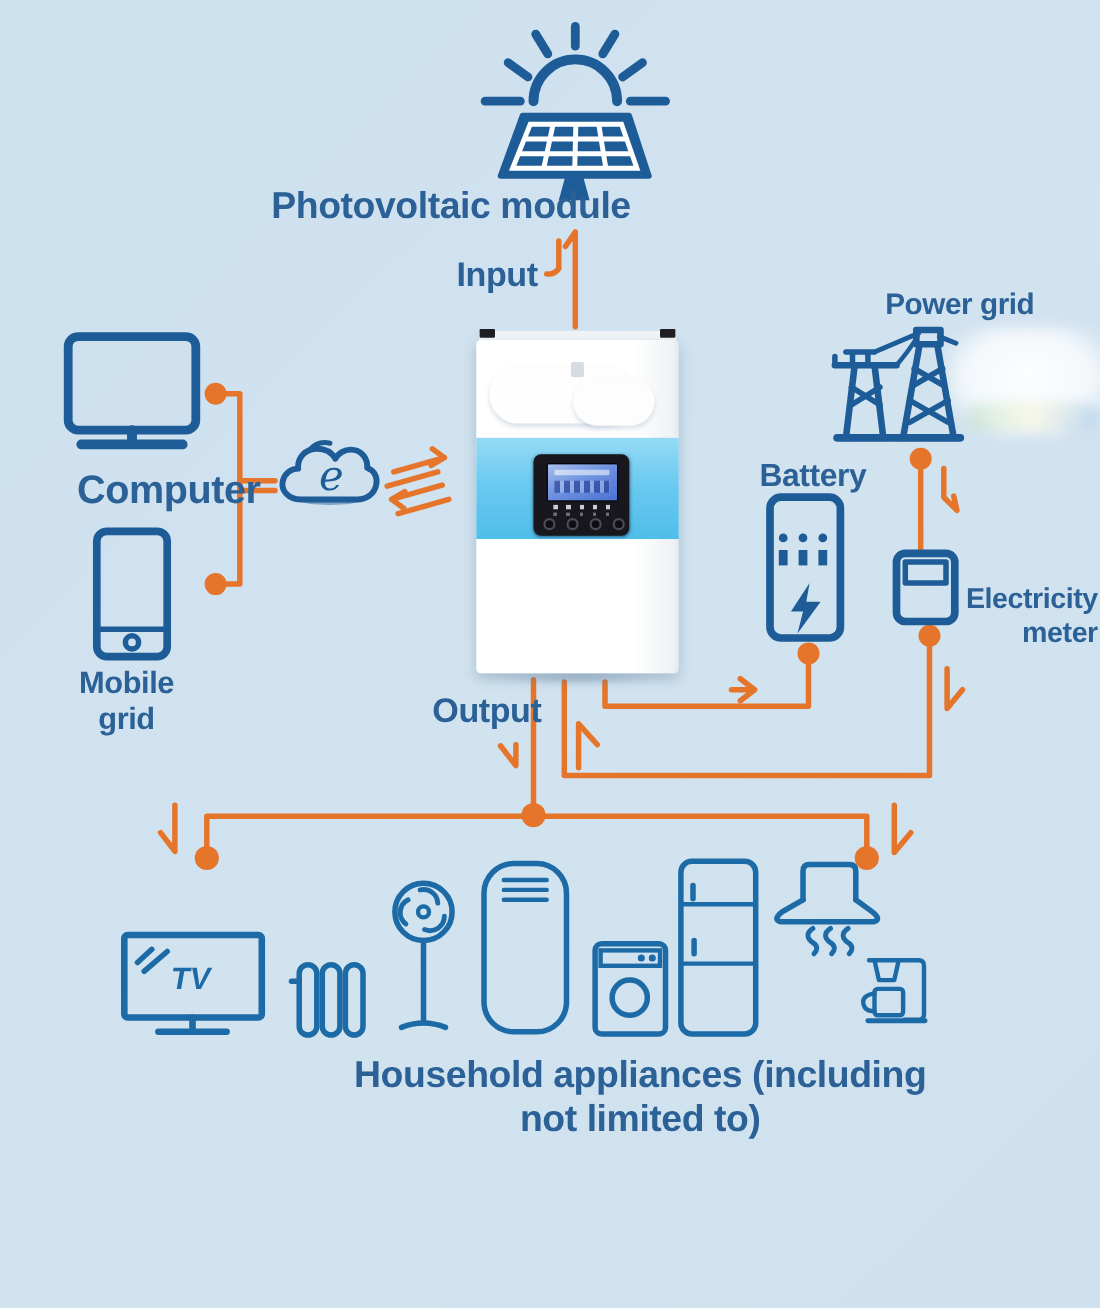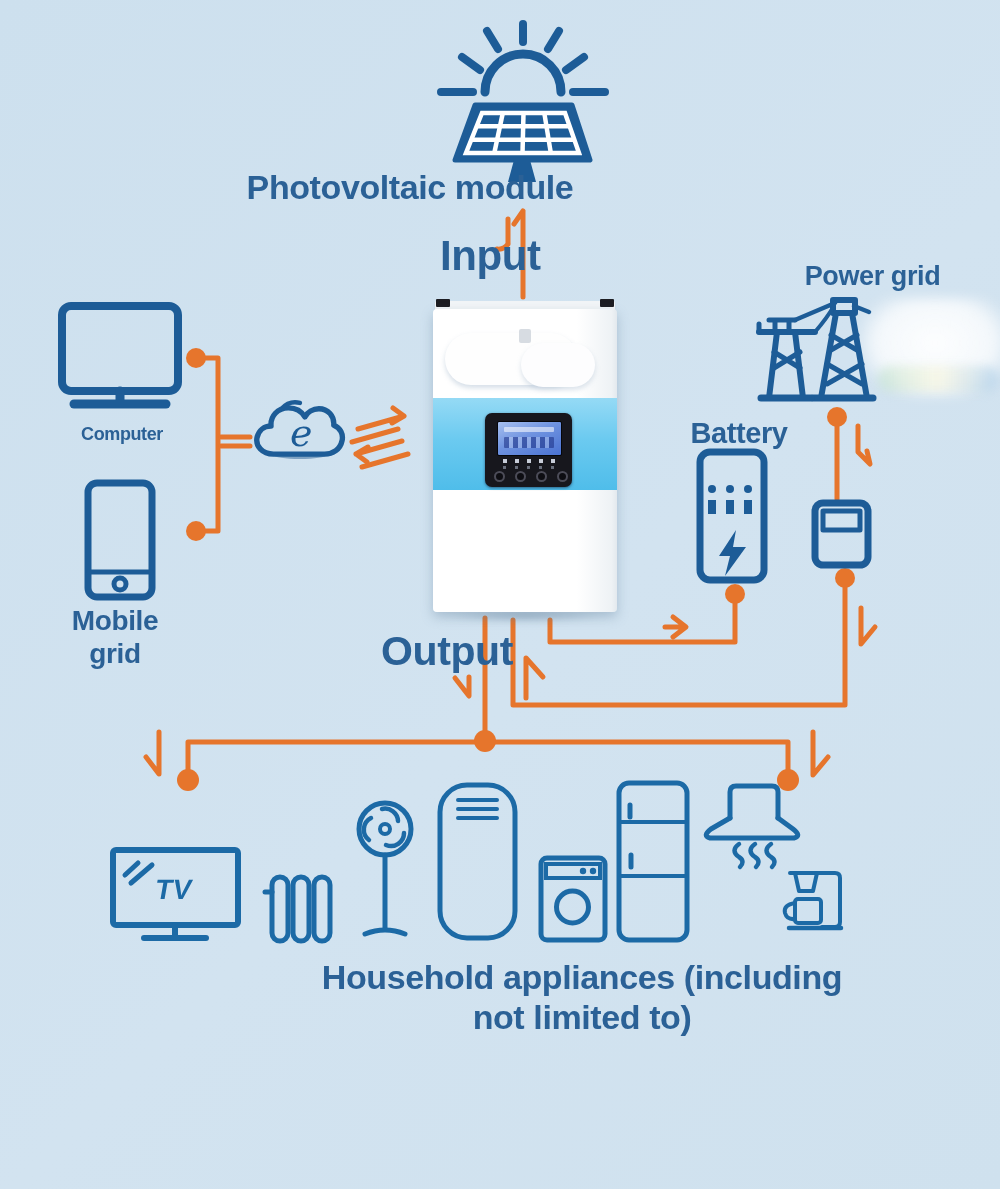--- a/index.html
+++ b/index.html
@@ -123,21 +123,21 @@
             <path d="M98.5,91 L97.5,131"></path>
             <path d="M119.3,91 L125.8,131"></path>
           <path d="M51.7,104.3 L144.7,104.3"></path>
             <path d="M46.3,117.7 L149.3,117.7"></path>
         </g>
         <path d="M89,138 L105,138 L111,160 L83,160 Z" fill="#1d5c97"></path>
       </g>
     </svg>
   </div>
   <div class="label center" style="left:185px;top:168px;width:450px;font-size:34px">Photovoltaic module</div>
-  <div class="label" style="left:440px;top:232px;font-size:42px">Input</div>
+  <div class="label" style="left:415px;top:232px;font-size:31px">Input</div>
 
   <div class="label center" style="left:800px;top:261px;width:145px;font-size:27px">Power grid</div>
   <div class="icon" style="left:755px;top:290px">
     <svg width="125" height="115" viewBox="0 0 125 115">
       <g stroke="#1d5c97" fill="none" stroke-linecap="round" stroke-linejoin="round">
 
         <rect x="78" y="10" width="22" height="13" stroke-width="6"></rect>
         <path d="M81,23 L66,108 M97,23 L112,108" stroke-width="6"></path>
         <path d="M58,108 H118" stroke-width="7"></path>
         <path d="M76,45 L102,60 M102,45 L76,60 M72,74 L107,94 M107,74 L72,94" stroke-width="5"></path>
@@ -158,21 +158,21 @@
 
   <div class="icon" style="left:55px;top:300px">
     <svg width="150" height="115" viewBox="0 0 150 115">
       <g stroke="#1d5c97" fill="none" stroke-linecap="round">
         <rect x="7" y="6" width="116" height="85" rx="9" stroke-width="8"></rect>
         <path d="M65,91 V101" stroke-width="9"></path>
         <path d="M19,104 H111" stroke-width="9"></path>
       </g>
     </svg>
   </div>
-  <div class="label center" style="left:52px;top:424px;width:140px;font-size:18px">Computer</div>
+  <div class="label center" style="left:70px;top:424px;width:140px;font-size:36px">Computer</div>
 
   <div class="icon" style="left:82px;top:478px">
     <svg width="80" height="125" viewBox="0 0 80 125">
       <g stroke="#1d5c97" fill="none" stroke-linecap="round">
         <rect x="6" y="5" width="64" height="114" rx="9" stroke-width="7"></rect>
         <path d="M7,94 H69" stroke-width="5"></path>
         <circle cx="38" cy="106" r="6" stroke-width="5"></circle>
       </g>
     </svg>
   </div>
@@ -232,22 +232,24 @@
   </div>
 
   <div class="icon" style="left:808px;top:497px">
     <svg width="70" height="78" viewBox="0 0 70 78">
       <g stroke="#1d5c97" fill="none" stroke-linejoin="round">
         <rect x="7" y="6" width="53" height="62" rx="8" stroke-width="7"></rect>
         <rect x="15" y="14" width="37" height="19" stroke-width="5"></rect>
       </g>
     </svg>
   </div>
-
-  <div class="label" style="left:381px;top:628px;font-size:41px">Output</div>
+  <div class="label" style="left:840px;top:529px;width:158px;font-size:26px;line-height:31px;text-align:right;white-space:normal"><span>Electricity</span><br>
+       <span>meter</span></div>
+
+  <div class="label" style="left:393px;top:628px;font-size:31px">Output</div>
 
   <div class="icon" style="left:105px;top:845px">
     <svg width="145" height="105" viewBox="0 0 145 105">
       <g stroke="#1c6aa6" fill="none" stroke-linecap="round">
         <rect x="8" y="5" width="125" height="75" rx="3" stroke-width="6"></rect>
         <path d="M20,30 L33,18 M26,38 L47,20" stroke-width="5"></path>
         <path d="M70,80 V91" stroke-width="6"></path>
         <path d="M39,93 H101" stroke-width="6"></path>
       </g>
       <g transform="translate(67,54) skewX(-10)">

